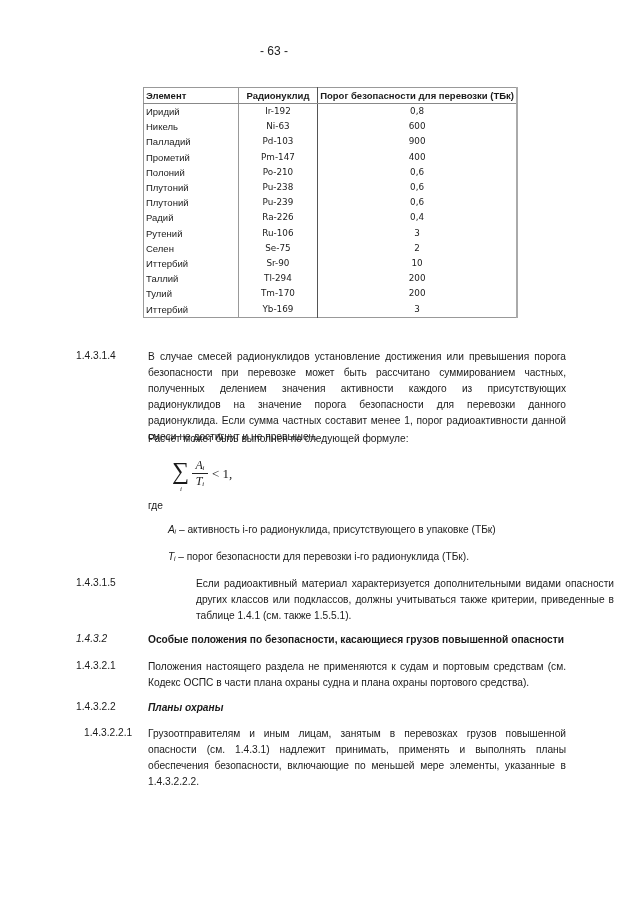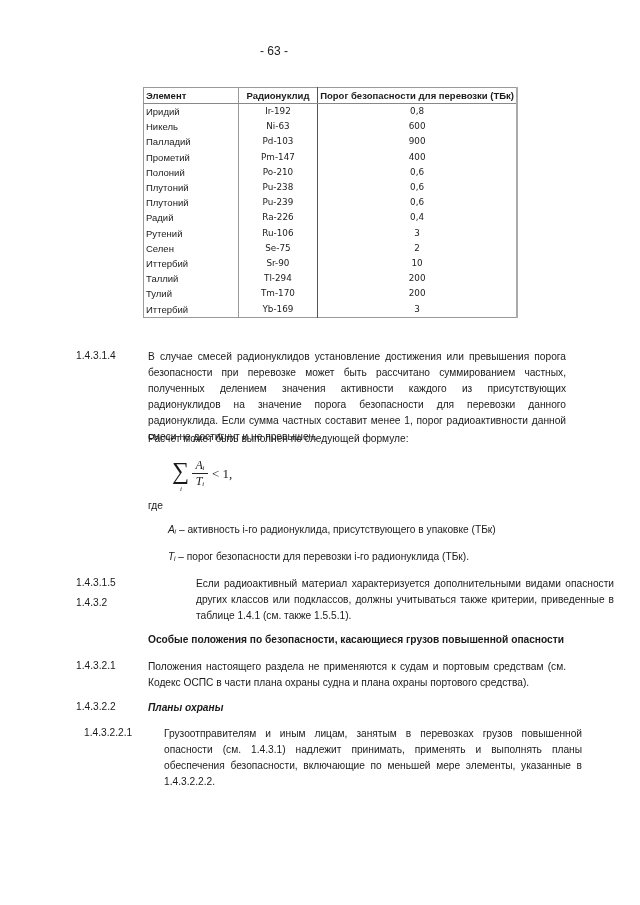--- a/index.html
+++ b/index.html
@@ -151,23 +151,23 @@
 <div class="para" style="left:168px; top:522px;">
   <span class="def-var">Aᵢ</span><span> – активность i-го радионуклида, присутствующего в упаковке (ТБк)</span>
 </div>
 <div class="para" style="left:168px; top:549px;">
   <span class="def-var">Tᵢ</span><span> – порог безопасности для перевозки i-го радионуклида (ТБк).</span>
 </div>
 
 <div class="num" style="top:576px;">1.4.3.1.5</div>
 <div class="para body" style="top:576px;margin-left:48px;">Если радиоактивный материал характеризуется дополнительными видами опасности других классов или подклассов, должны учитываться также критерии, приведенные в таблице 1.4.1 (см. также 1.5.5.1).</div>
 
-<div class="num" style="top:596px;">1.4.3.2</div>
+<div class="num" style="top:632px;font-style:italic;">1.4.3.2</div>
 <div class="para body bold" style="top:632px;">Особые положения по безопасности, касающиеся грузов повышенной опасности</div>
 
 <div class="num" style="top:659px;">1.4.3.2.1</div>
 <div class="para body" style="top:659px;">Положения настоящего раздела не применяются к судам и портовым средствам (см. Кодекс ОСПС в части плана охраны судна и плана охраны портового средства).</div>
 
 <div class="num" style="top:700px;">1.4.3.2.2</div>
 <div class="para body bolditalic" style="top:700px;">Планы охраны</div>
 
 <div class="num" style="top:726px;margin-left:8px;">1.4.3.2.2.1</div>
-<div class="para body" style="top:726px;margin-left:16px;">Грузоотправителям и иным лицам, занятым в перевозках грузов повышенной опасности (см. 1.4.3.1) надлежит принимать, применять и выполнять планы обеспечения безопасности, включающие по меньшей мере элементы, указанные в 1.4.3.2.2.2.</div>
+<div class="para body" style="top:726px;">Грузоотправителям и иным лицам, занятым в перевозках грузов повышенной опасности (см. 1.4.3.1) надлежит принимать, применять и выполнять планы обеспечения безопасности, включающие по меньшей мере элементы, указанные в 1.4.3.2.2.2.</div>
 
 </body></html>

